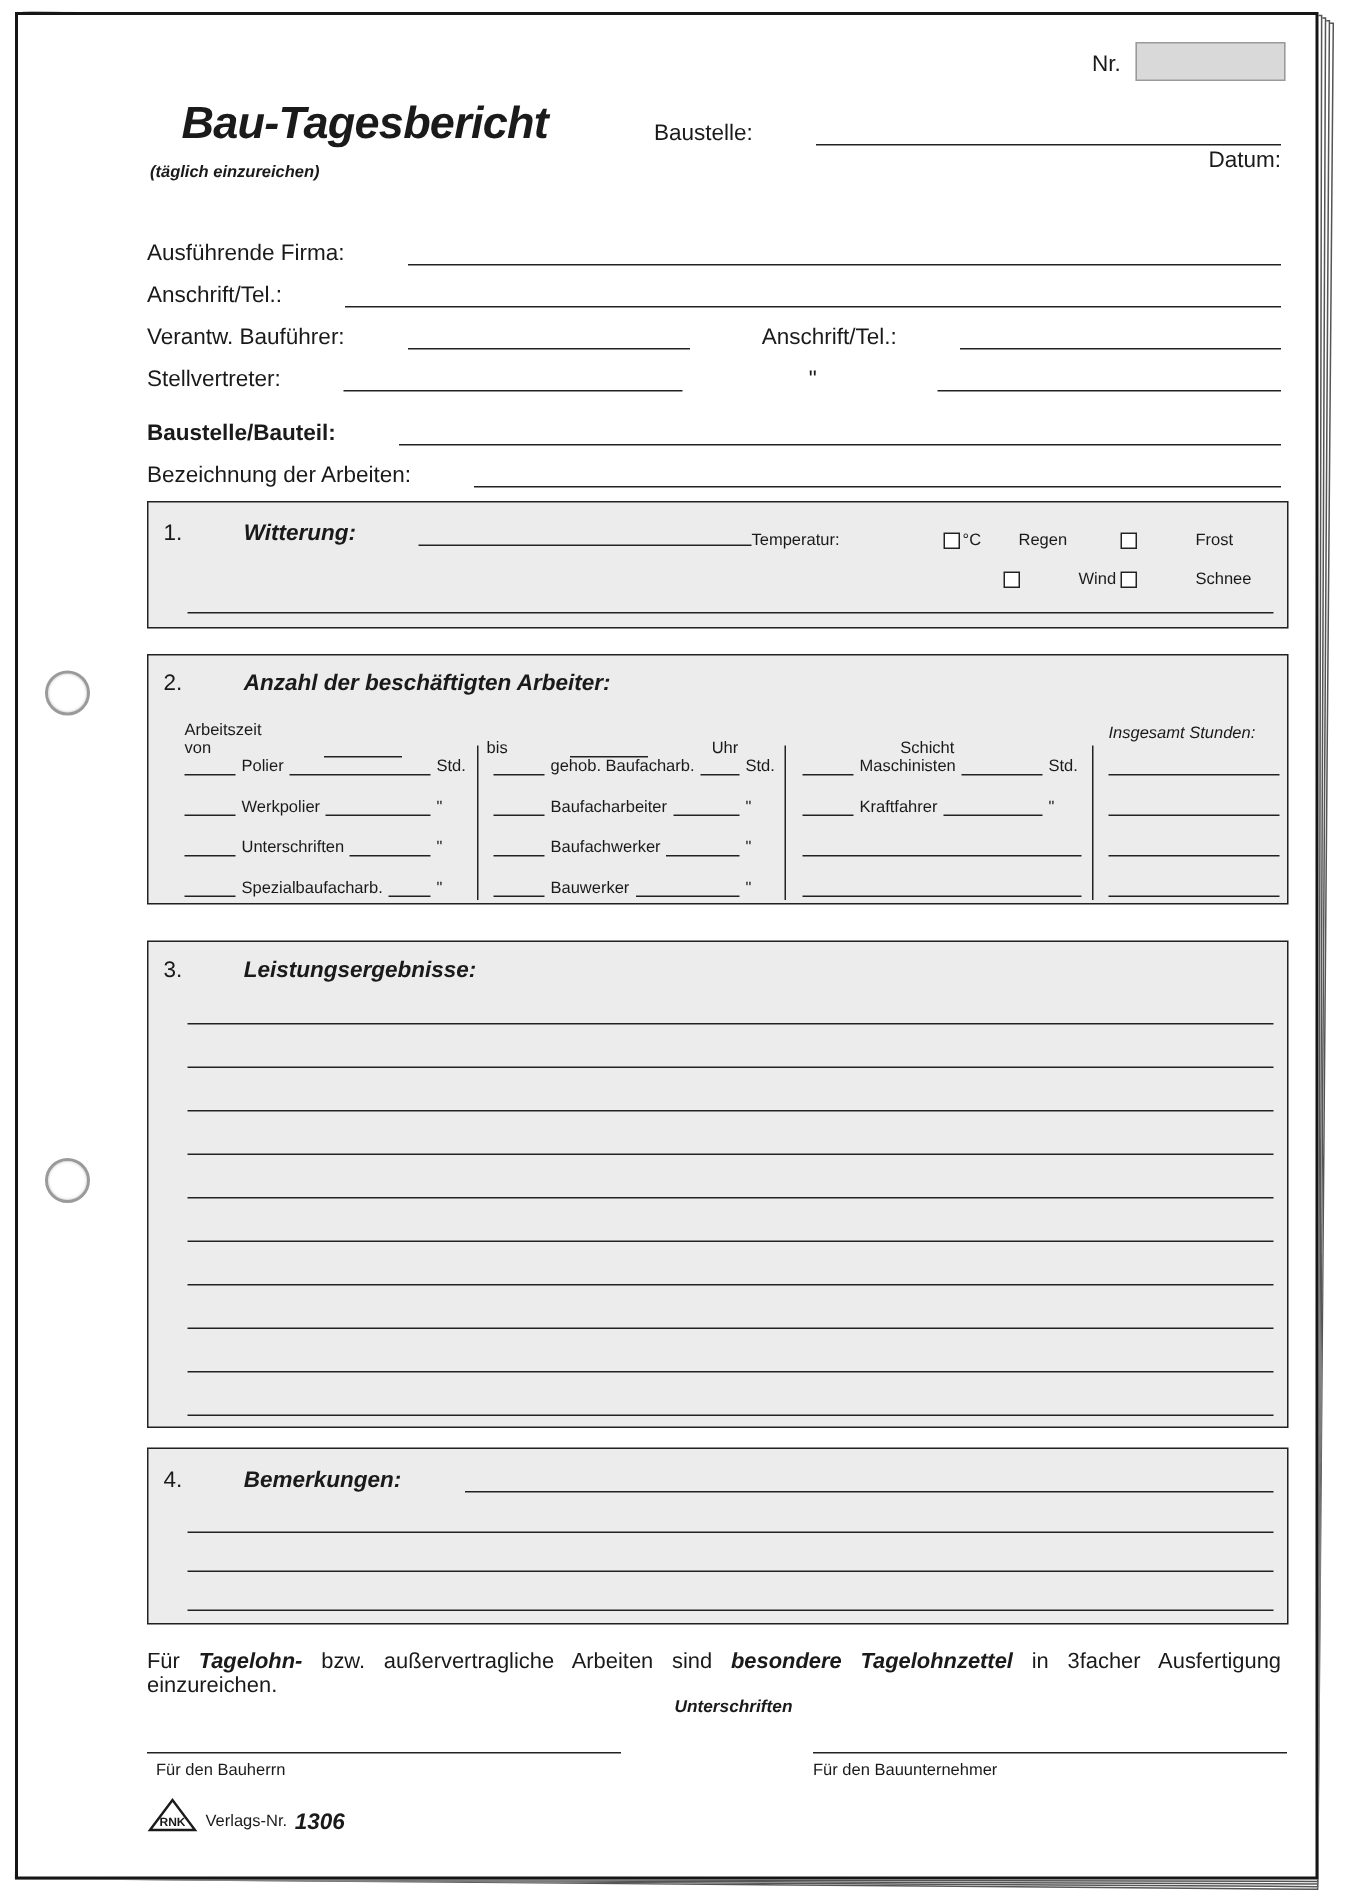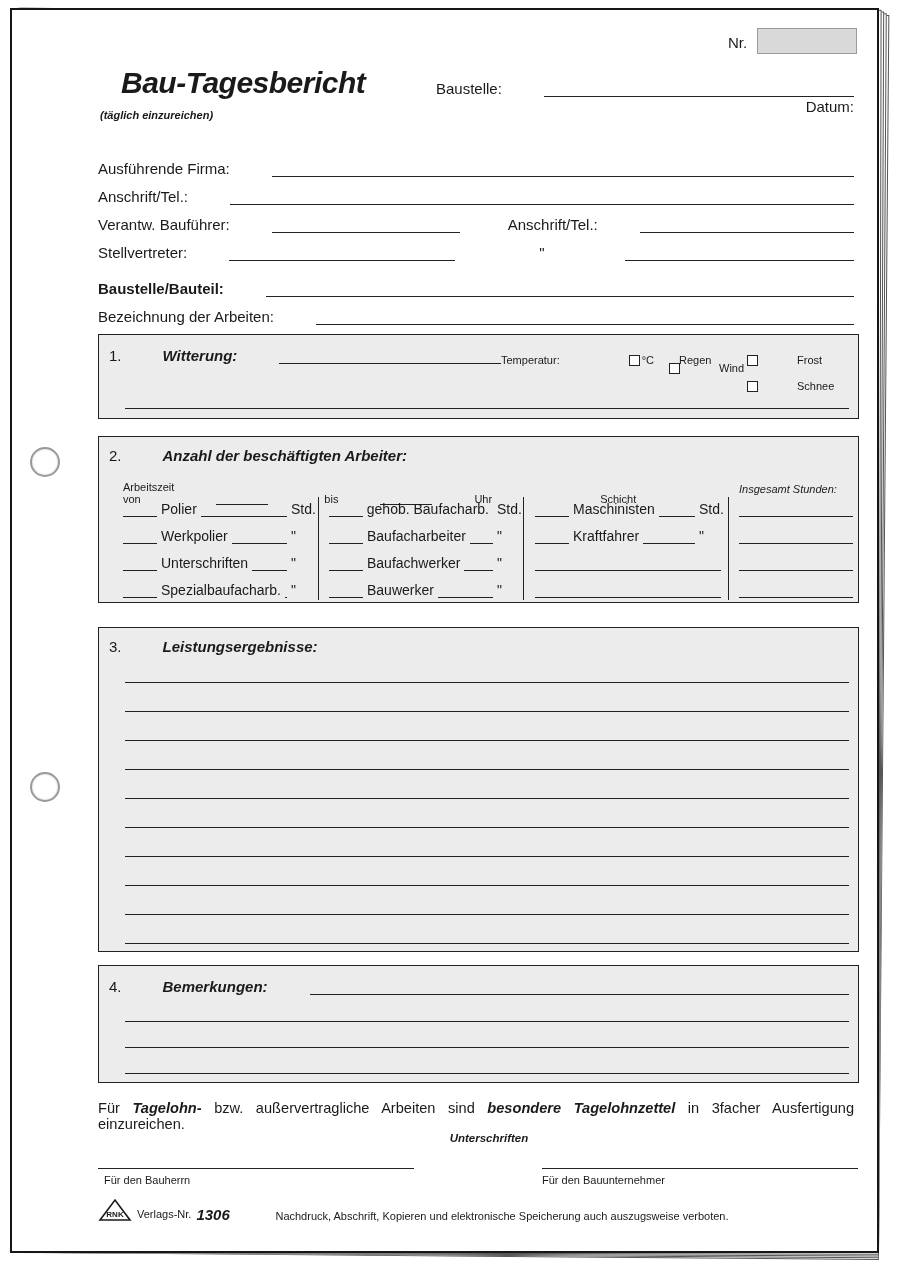--- a/index.html
+++ b/index.html
@@ -22,21 +22,21 @@
 
   .nr-box { position:absolute; background:#d9d9d9; border:1px solid #9a9a9a; }
 
   .box { position:absolute; left:86px; width:761px; background:#ececec; border:1.5px solid #222; }
   .num { font-size:15px; }
   .bt  { font-size:15px; font-weight:bold; font-style:italic; margin-left:5px; }
   .hline { position:absolute; left:26px; right:9px; border-bottom:1px solid #222; height:0; }
 
   .cb { width:11px; height:11px; border:1px solid #222; background:#fff; display:inline-block; flex:none; }
 
-  .wrow { position:absolute; display:flex; align-items:flex-end; font-size:14px; height:14px; }
+  .wrow { position:absolute; display:flex; align-items:flex-end; font-size:11px; height:14px; }
   .seg  { border-bottom:1px solid #222; height:3px; }
   .grow { flex:1; margin:0 4px; }
   .wl   { white-space:nowrap; margin-left:4px; }
   .wu   { width:22px; }
   .vdiv { position:absolute; width:0; border-left:1px solid #222; }
 
   .note { position:absolute; left:86px; right:23px; top:1090px; font-size:14.6px;
           text-align:justify; text-align-last:justify; }
   .bi { font-weight:bold; font-style:italic; }
 
@@ -114,21 +114,21 @@
       <div class="row sm" style="left:530px; top:19px; width:112px;">
         <span class="cb"></span>
         <span style="margin-left:3px;">Regen</span>
         <div class="fl"></div>
       </div>
       <div class="row sm" style="left:648px; right:9px; top:19px;">
         <span class="cb"></span>
         <span style="margin-left:3px;">Frost</span>
         <div class="fl"></div>
       </div>
-      <div class="row sm" style="left:530px; top:27px; width:112px;padding-left:40px;">
+      <div class="row sm" style="left:530px; top:45px; width:112px;padding-left:40px;">
         <span class="cb"></span>
         <span style="margin-left:3px;">Wind</span>
         <div class="fl"></div>
       </div>
       <div class="row sm" style="left:648px; right:9px; top:45px;">
         <span class="cb"></span>
         <span style="margin-left:3px;">Schnee</span>
         <div class="fl"></div>
       </div>
       <div class="hline" style="top:73px;"></div>
@@ -282,19 +282,18 @@
     <span class="abs sm" style="left:530px; top:1164px;">Für den Bauunternehmer</span>
 
     <div class="abs" style="left:86px; top:1188px; display:flex; align-items:flex-end;">
       <svg width="34" height="24" viewBox="0 0 34 24">
         <path d="M2 22 L17 2 L32 22 Z" fill="none" stroke="#1a1a1a" stroke-width="1.6"></path>
         <text x="17" y="19" font-size="8" font-weight="bold" text-anchor="middle" fill="#1a1a1a">RNK</text>
       </svg>
       <span class="sm" style="margin-left:5px; margin-bottom:2px;">Verlags-Nr.</span>
       <span class="bi" style="font-size:15px; margin-left:5px; margin-bottom:-1px;">1306</span>
     </div>
-    <div class="abs sm" style="left:190px; top:1200px; width:600px; text-align:center;">Nachdruck, Abschrift, Kopieren und elektronische Speicherung auch auszugsweise verboten.</div>
 
     <div class="hole" style="left:18px; top:437px;"></div>
     <div class="hole" style="left:18px; top:762px;"></div>
 
   </div>
 </div>
 
 </body></html>

